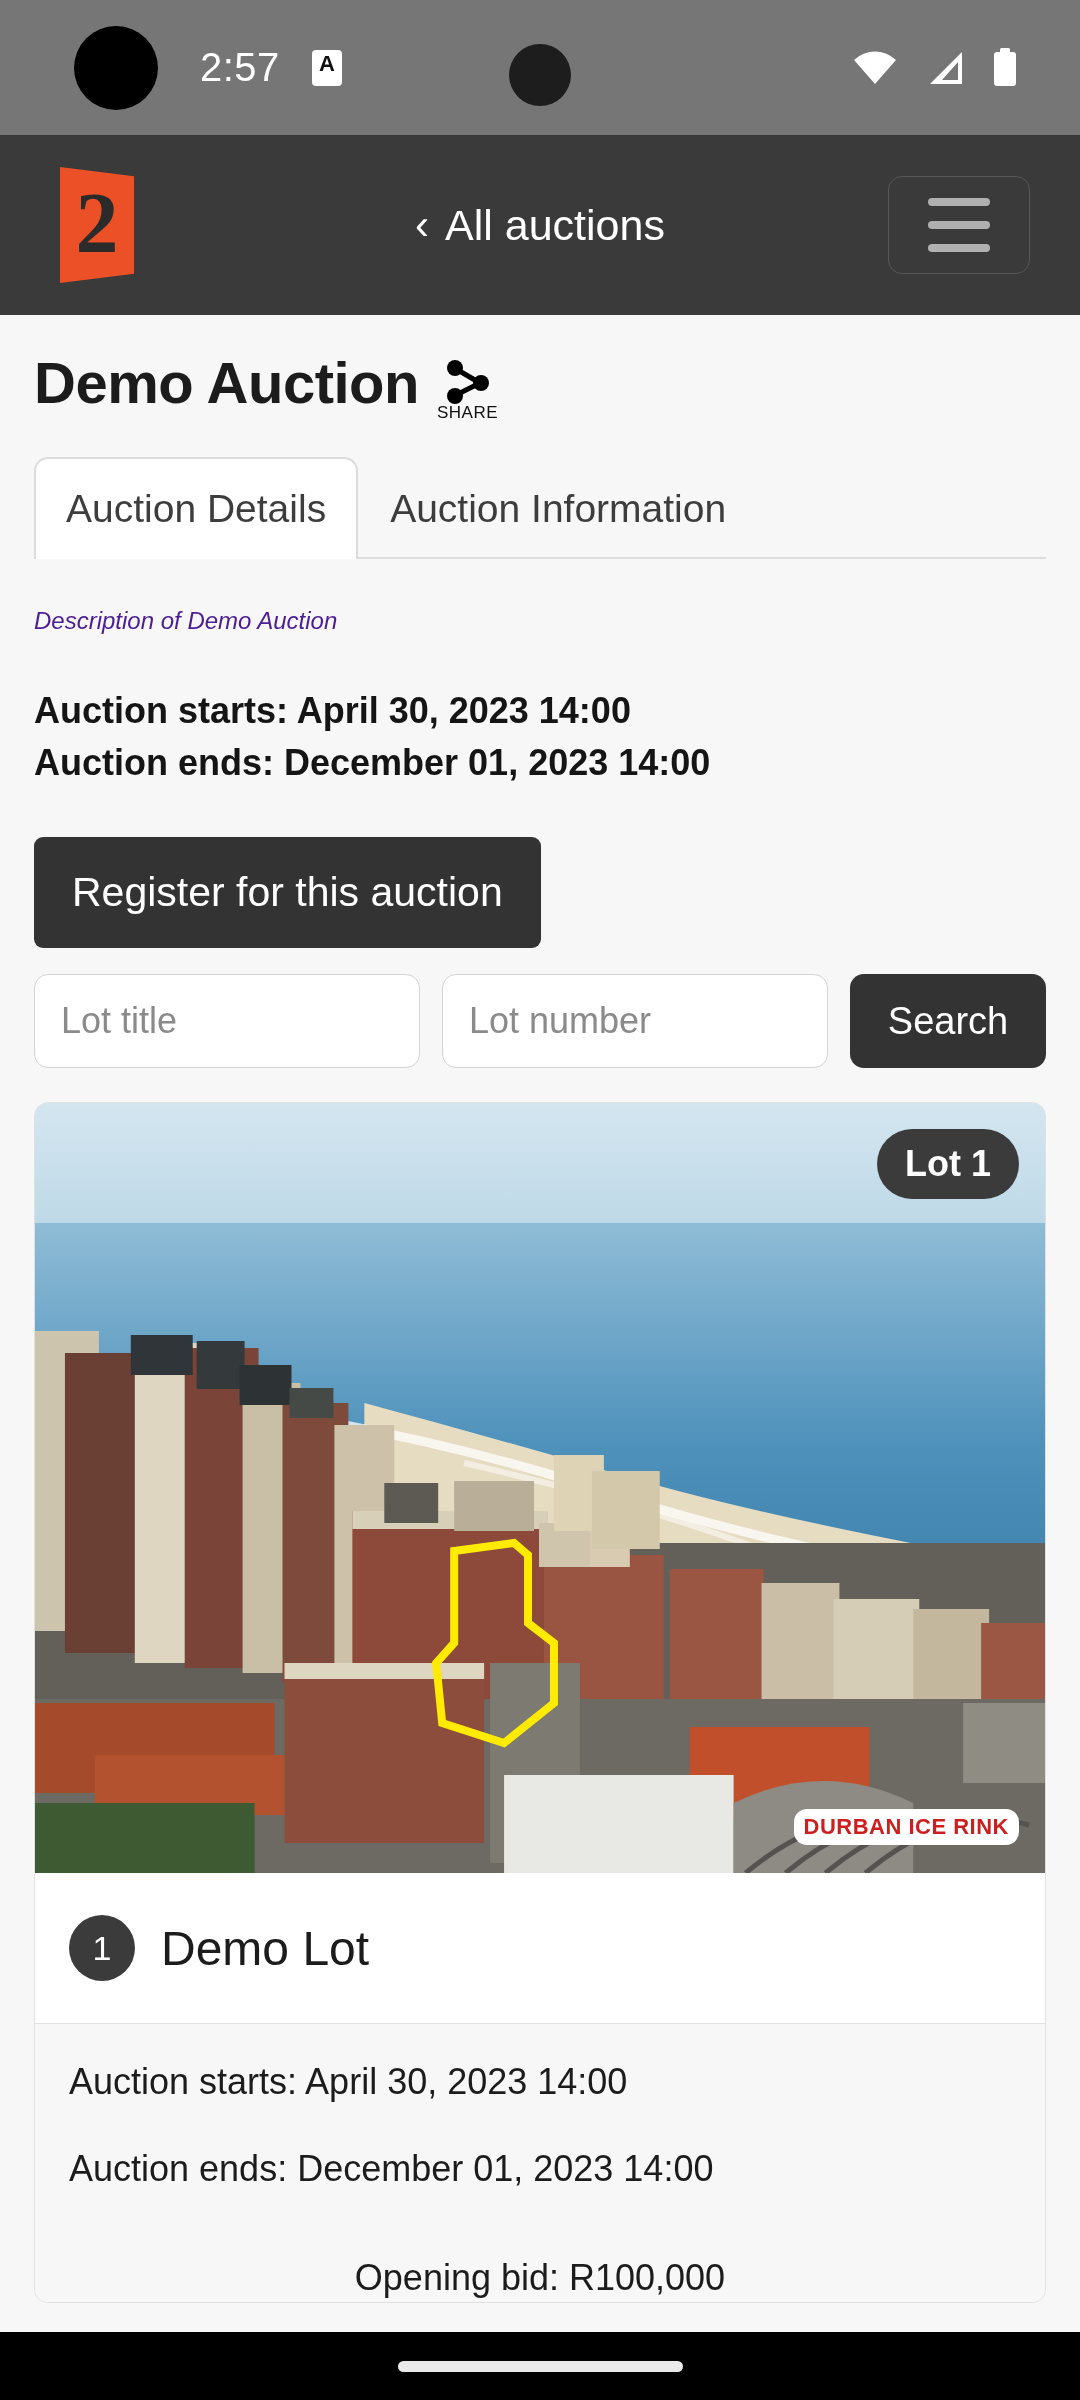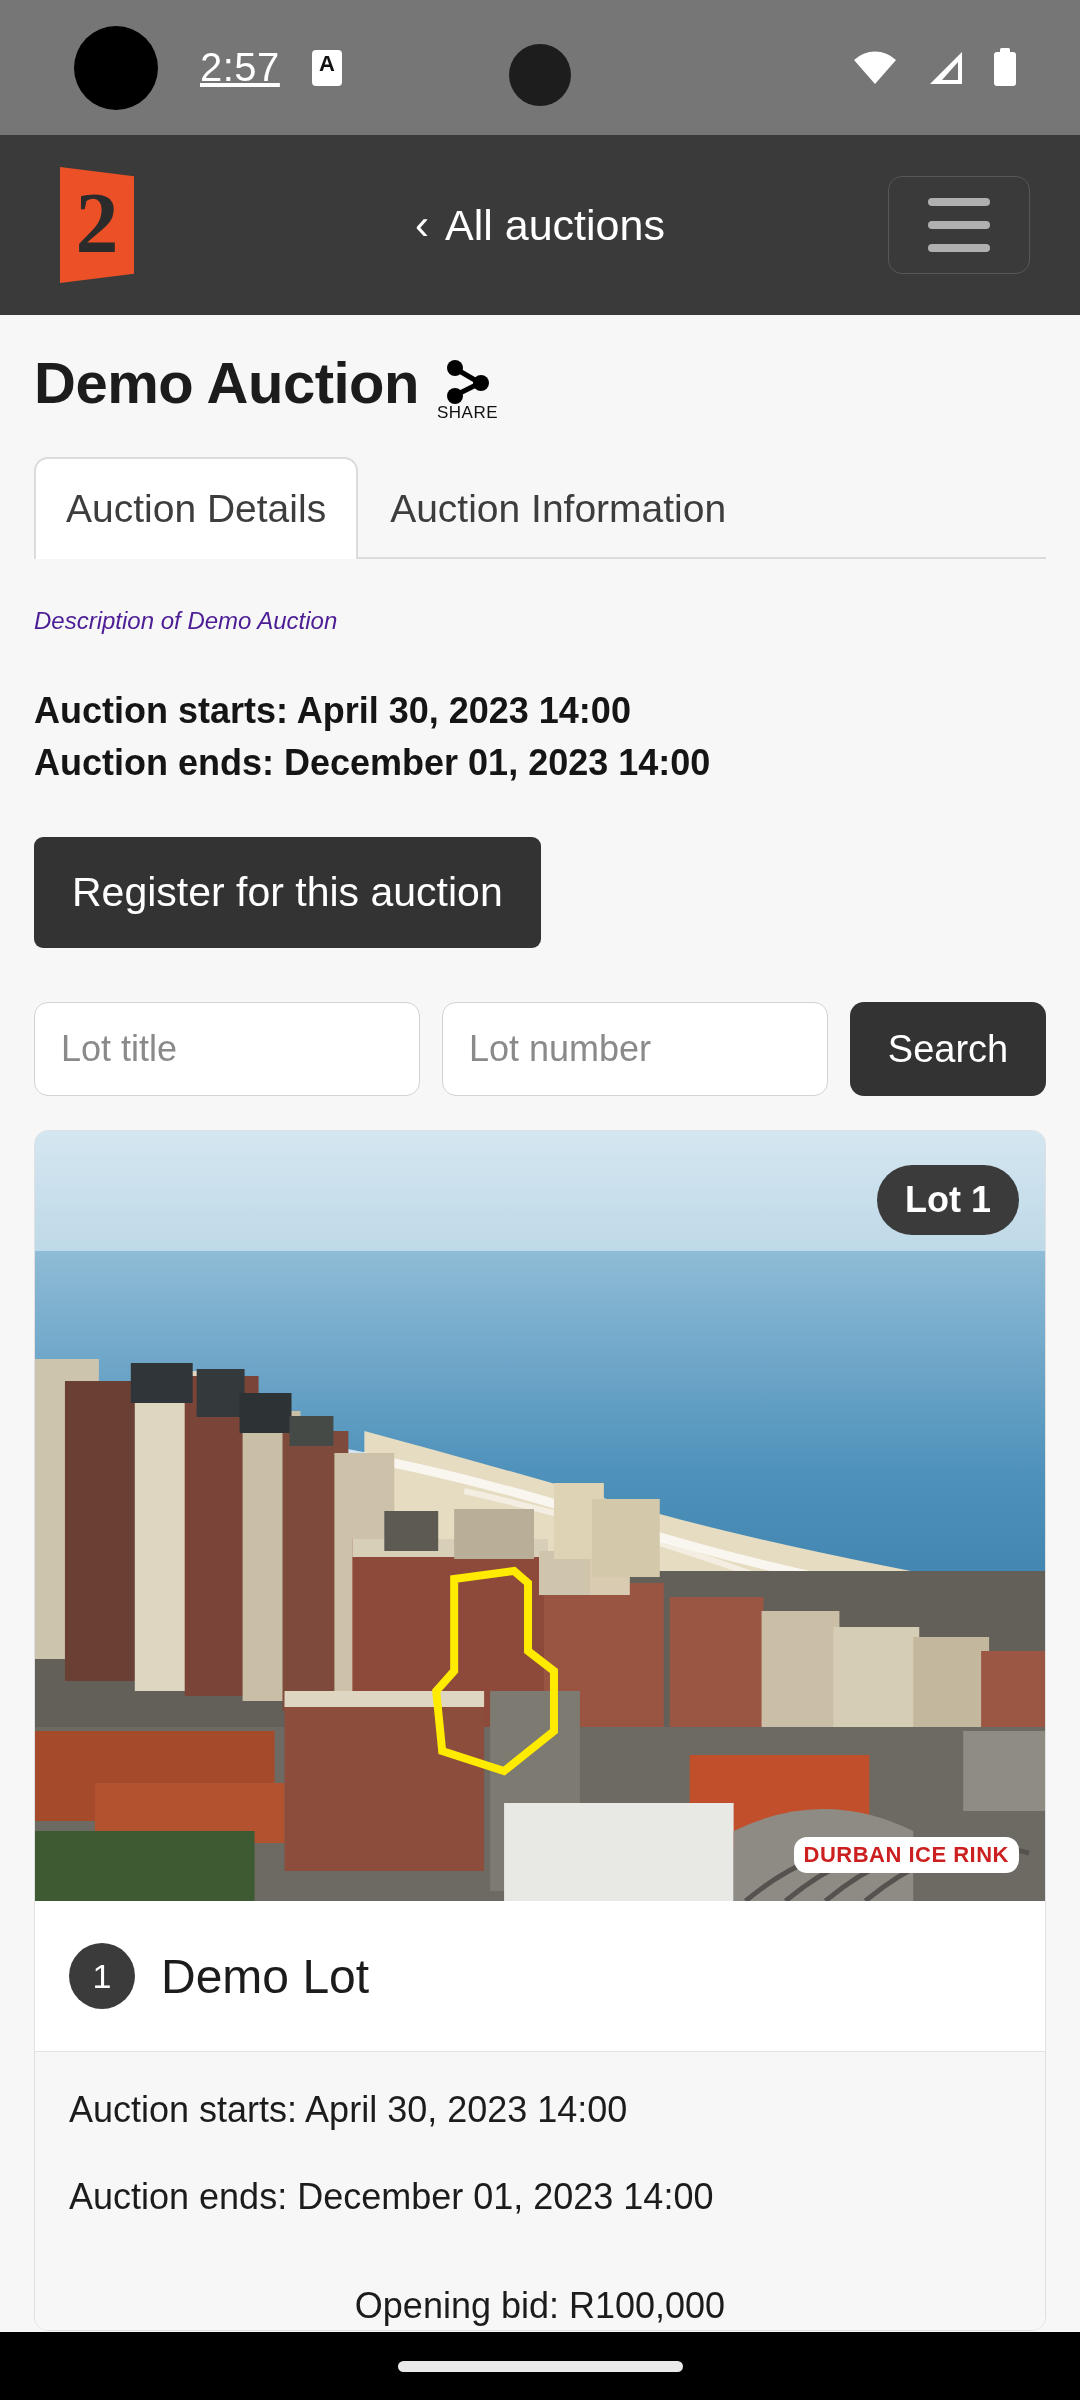--- a/index.html
+++ b/index.html
@@ -16,21 +16,20 @@
     position: relative; height: 135px; background: #767676;
     display: flex; align-items: center; padding: 0 38px;
   }
   .punch-hole {
     width: 84px; height: 84px; border-radius: 50%; background: #000;
     margin-left: 36px; flex: none;
   }
   .sb-time {
     color: #ffffff; font-size: 40px; margin-left: 42px; letter-spacing: 0.5px;
     font-family: "Liberation Sans", sans-serif;
-    text-decoration: underline;
   }
   .sb-appicon {
     width: 30px; height: 36px; background: #ffffff; border-radius: 4px;
     margin-left: 32px; color: #111; font-size: 22px; font-weight: bold;
     display: flex; align-items: flex-start; justify-content: center;
     line-height: 1; padding-top: 3px;
   }
   .sb-center {
     position: absolute; left: 50%; top: 44px; transform: translateX(-50%);
     width: 62px; height: 62px; border-radius: 50%; background: #1d1d1d;
@@ -118,21 +117,21 @@
   .dates div {
     font-size: 36px; font-weight: bold; color: #151515; line-height: 1.45;
   }
 
   .register-btn {
     display: inline-block; margin-top: 48px; background: #333333; color: #fff;
     font-size: 41px; padding: 32px 38px; border-radius: 9px; border: none;
   }
 
   
-  .search-row { display: flex; gap: 22px; margin-top: 54px; align-items: stretch; }
+  .search-row { display: flex; gap: 22px; margin-top: 26px; align-items: stretch; }
   .search-input {
     height: 94px; border: 1px solid #d3d3d3; border-radius: 14px;
     background: #fff; font-size: 36px; color: #8a8a8a; padding: 0 26px;
     display: flex; align-items: center; font-family: "Liberation Sans", sans-serif;
   }
   .search-input.lot-title { width: 386px; }
   .search-input.lot-number { width: 386px; }
   .search-btn {
     flex: 1; background: #333333; color: #fff; font-size: 38px;
     border-radius: 14px; border: none; display: flex;
@@ -142,21 +141,21 @@
   
   .lot-card {
     margin-top: 34px; background: #fff; border: 1px solid #e0e0e0;
     border-radius: 14px; overflow: hidden;
   }
   .lot-photo {
     position: relative; height: 770px; overflow: hidden;
     background: linear-gradient(180deg,#cfe2ee 0%,#bcd8e8 18%,#7fb5d4 34%,#4f93bc 52%,#e9dfc8 70%,#b9b2a0 100%);
   }
   .lot-badge {
-    position: absolute; top: 34px; right: 26px; background: #3b3b3b;
+    position: absolute; top: 26px; right: 26px; background: #3b3b3b;
     color: #fff; font-size: 36px; font-weight: bold; padding: 14px 28px;
     border-radius: 40px; z-index: 6;
   }
   .photo-cap {
     position: absolute; right: 26px; bottom: 28px; background: #fff;
     color: #cc1f1f; font-size: 22px; font-weight: bold; padding: 5px 10px;
     letter-spacing: 0.5px; z-index: 6; border-radius: 13px;
   }
   .lot-title-row {
     display: flex; align-items: center; gap: 26px; padding: 42px 34px;

